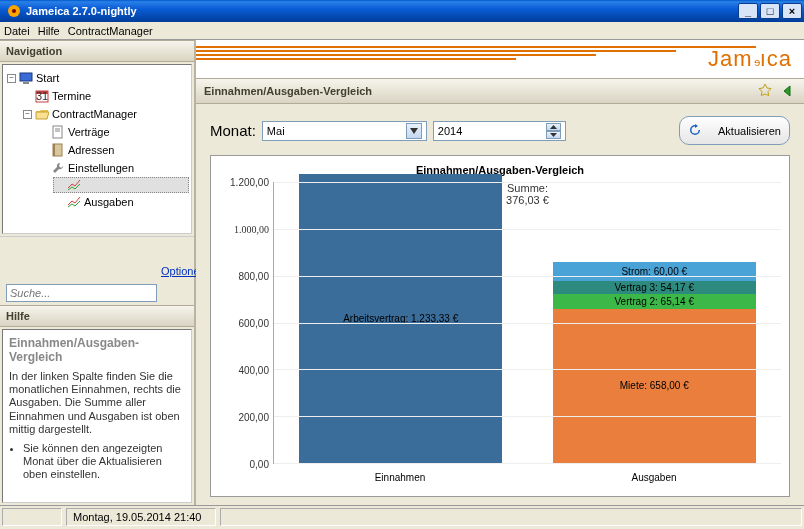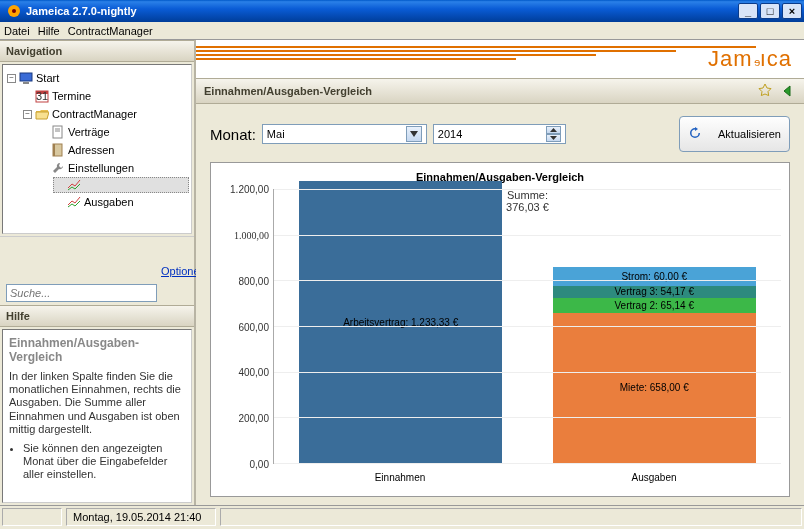--- a/index.html
+++ b/index.html
@@ -60,21 +60,21 @@
 
 
 .controls { display: flex; align-items: center; gap: 6px; padding: 12px 14px 10px 14px; }
 .controls label { font-size: 15px; }
 .controls .field { height: 20px; border: 1px solid #7f9db9; background: white; display: flex; align-items: center; padding: 0 4px; }
 .controls .field.month { width: 165px; }
 .controls .field.year { width: 133px; }
 .dropbtn { width: 16px; height: 16px; background: linear-gradient(#e9f1fb,#c5d8f0); border: 1px solid #7f9db9; display: flex; align-items: center; justify-content: center; margin-left: auto; }
 .spinbtns { display: flex; flex-direction: column; margin-left: auto; }
 .spinbtns div { width: 15px; height: 8px; background: linear-gradient(#e9f1fb,#c5d8f0); border: 1px solid #7f9db9; display:flex; align-items:center; justify-content:center; }
-.btn { height: 36px; border: 1px solid #7f9db9; background: linear-gradient(#fefefe,#e6e6e6); padding: 0 8px; display: flex; align-items: center; gap: 16px; cursor: default; border-radius: 4px; margin-left: auto; }
+.btn { height: 29px; border: 1px solid #7f9db9; background: linear-gradient(#fefefe,#e6e6e6); padding: 0 8px; display: flex; align-items: center; gap: 16px; cursor: default; border-radius: 10px; margin-left: auto; }
 
 
 .chartwrap { margin: 0 14px 8px 14px; border: 1px solid #999; background: white; padding: 8px 8px 4px 8px; flex: 1; display: flex; flex-direction: column; }
 .charttitle { text-align: center; font-weight: bold; margin-bottom: 6px; }
 .plot { flex: 1; display: flex; }
 .yaxis { width: 54px; position: relative; }
 .ytick { position: absolute; right: 4px; transform: translateY(-50%); font-size: 10px; color: #333; }
 .plotarea { flex: 1; position: relative; border-left: 1px solid #aaa; border-bottom: 1px solid #aaa; }
 .grid { position: absolute; left: 0; right: 0; border-top: 1px solid #eee; }
 .bars { position: absolute; left: 0; right: 0; bottom: 0; top: 0; display: flex; }
@@ -211,21 +211,21 @@
     </div>
     <div class="searchrow">
       <input placeholder="Suche..." style="">
       <a>Optionen</a>
     </div>
     <div class="panelhead">Hilfe</div>
     <div class="helpbody">
       <h3>Einnahmen/Ausgaben-Vergleich</h3>
       <p>In der linken Spalte finden Sie die monatlichen Einnahmen, rechts die Ausgaben. Die Summe aller Einnahmen und Ausgaben ist oben mittig dargestellt.</p>
       <ul>
-          <li>Sie können den angezeigten Monat über die Eingabefelder aller einstellen.</li>
+          <li>Sie können den angezeigten Monat über die Aktualisieren oben einstellen.</li>
         </ul>
     </div>
   </div>
 
   <div class="right">
     <div class="logostrip">
       <div class="stripes">
           <div style="width:560px"></div>
           <div style="width:480px"></div>
           <div style="width:400px"></div>

